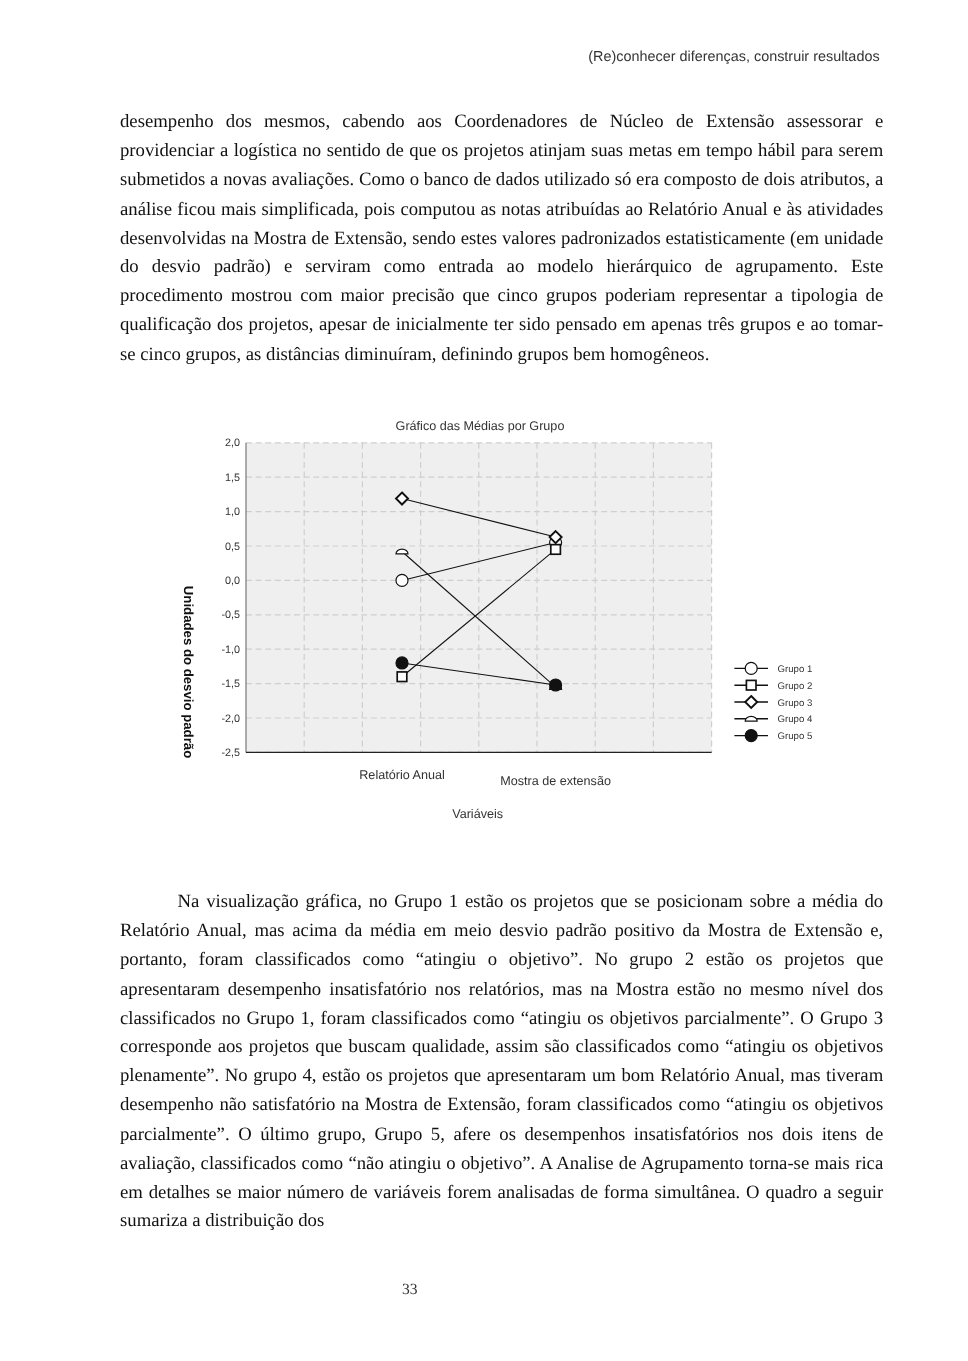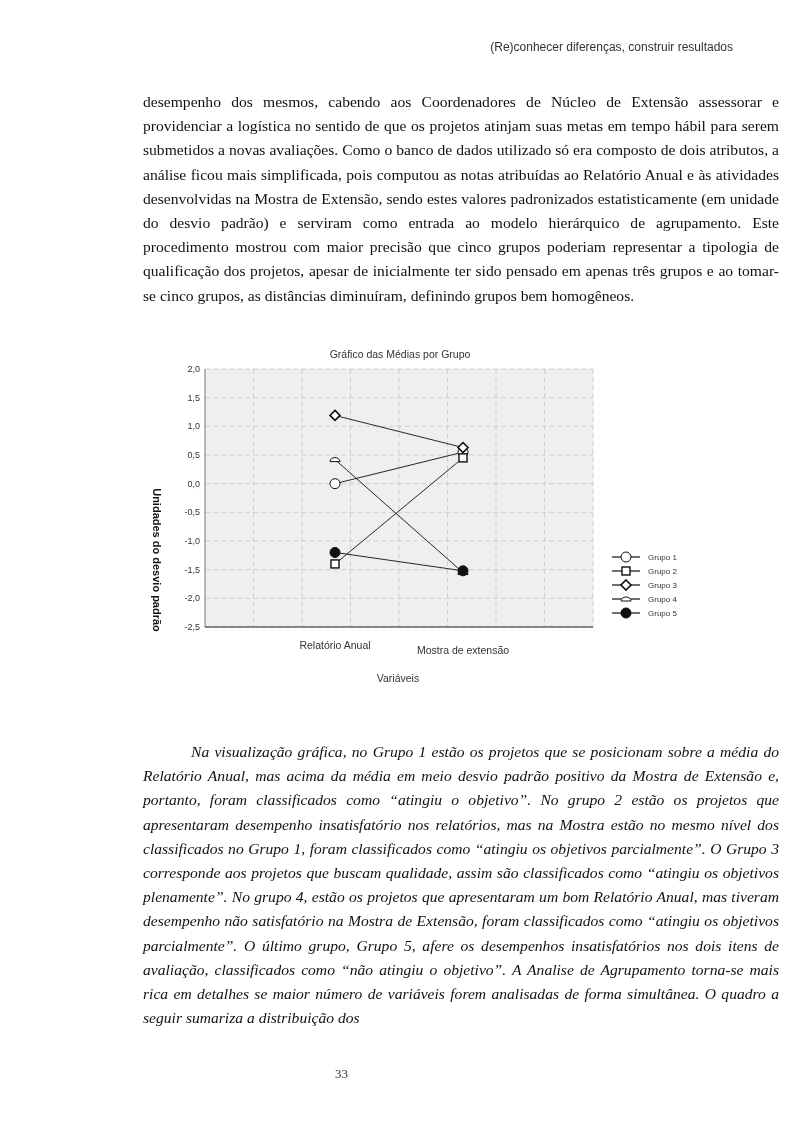--- a/index.html
+++ b/index.html
@@ -1,22 +1,22 @@
 <!DOCTYPE html>
 <html><head>
 <meta charset="utf-8">
 <style>
   html, body { margin: 0; padding: 0; background: #ffffff; }
   body { width: 807px; height: 1134px; position: relative; overflow: hidden; font-family: "Liberation Serif", "DejaVu Serif", serif; color: #111; }
   .running-header { position: absolute; top: 40px; right: 74px; font-family: "Liberation Sans", "DejaVu Sans", sans-serif; font-size: 12px; color: #333; letter-spacing: 0; }
-  .para { position: absolute; left: 100px; width: 636px; font-size: 15.6px; line-height: 24.2px; text-align: justify; margin-left: 43px; }
+  .para { position: absolute; left: 100px; width: 636px; font-size: 15.6px; line-height: 24.2px; text-align: justify; }
   .para p { margin: 0; }
   #para1 { top: 90px; }
   #para2 { top: 740px; }
-  #para2 p { text-indent: 48px; font-style: italic; }
+  #para2 p { text-indent: 48px; }
   .page-number { position: absolute; top: 1066px; left: 0; width: 683px; text-align: center; font-size: 13px; color: #333; }
   #chart { position: absolute; left: 140px; top: 338px; }
   .axis-text { font-family: "Liberation Sans", "DejaVu Sans", sans-serif; fill: #333; }
 </style>
 </head>
 <body>
 
 <div class="running-header">(Re)conhecer diferenças, construir resultados</div>
 
 <div class="para" id="para1">

